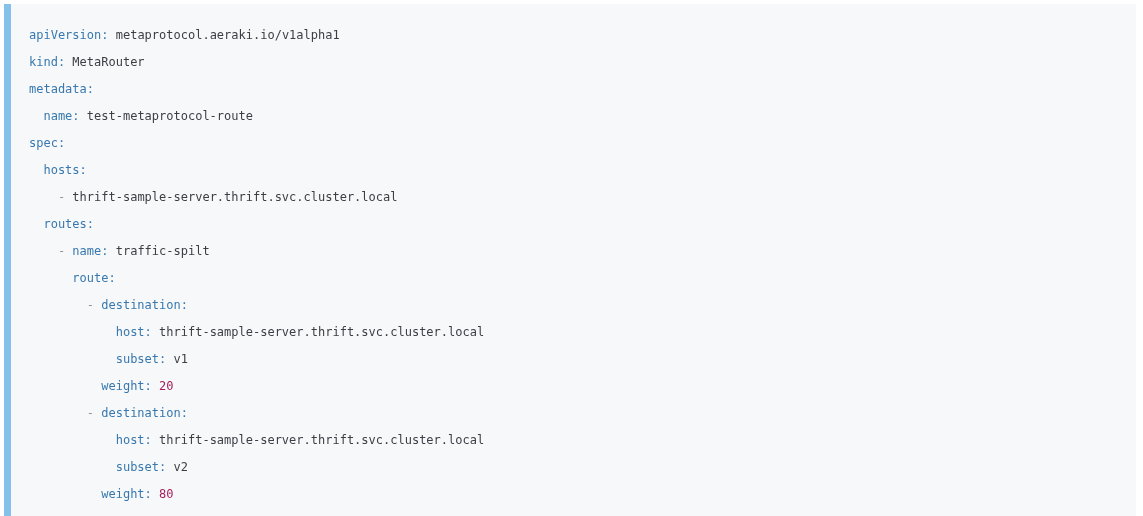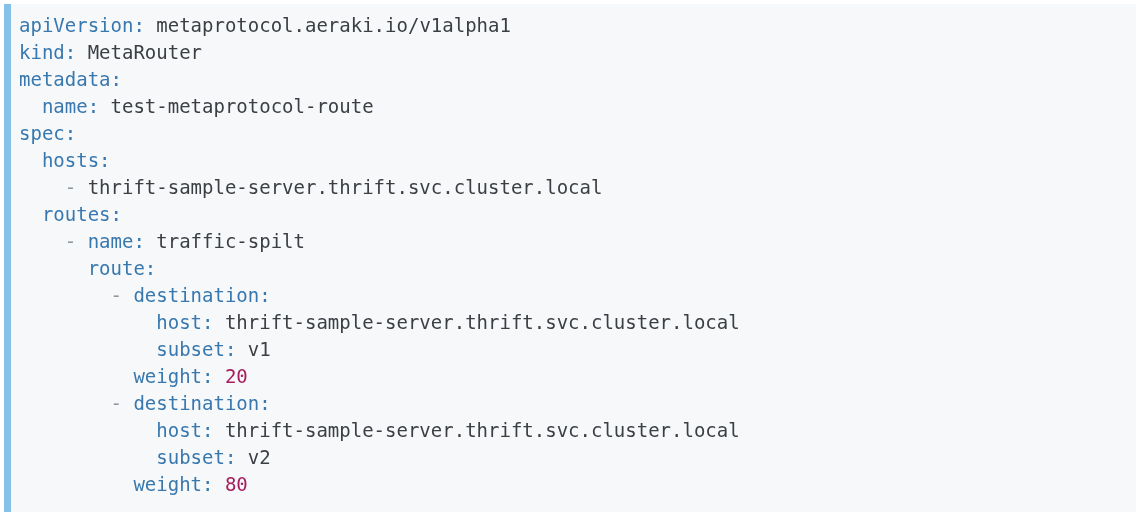--- a/index.html
+++ b/index.html
@@ -15,23 +15,23 @@
   }
   .code-wrap {
     margin: 4px 7px 0 4px;
     border-left: 7px solid #85c1e9; 
     background: #f6f8fa;            
     box-sizing: border-box;
     min-height: 500px;
     padding: 4px 16px 10px 4px;
   }
   .code {
-    margin: 4px;
+    margin: 14px;
     font-family: "DejaVu Sans Mono", "Liberation Mono", monospace;
-    font-size: 19px;
+    font-size: 12px;
     line-height: 27px;
     white-space: pre;
     overflow-x: auto;
     color: #3b3f44;
   }
   .code-line {
     height: 27px;
   }
 </style>
 </head>

